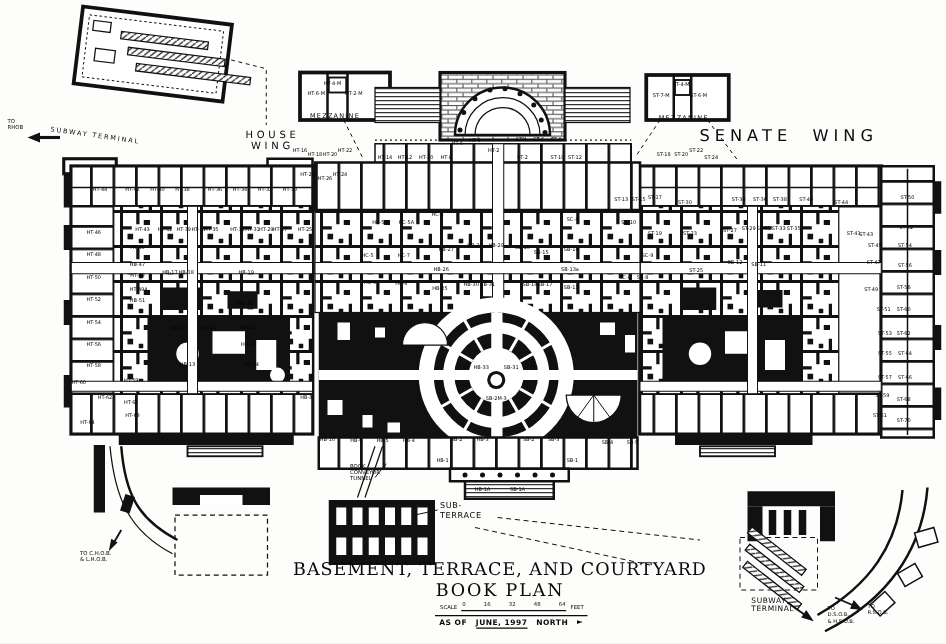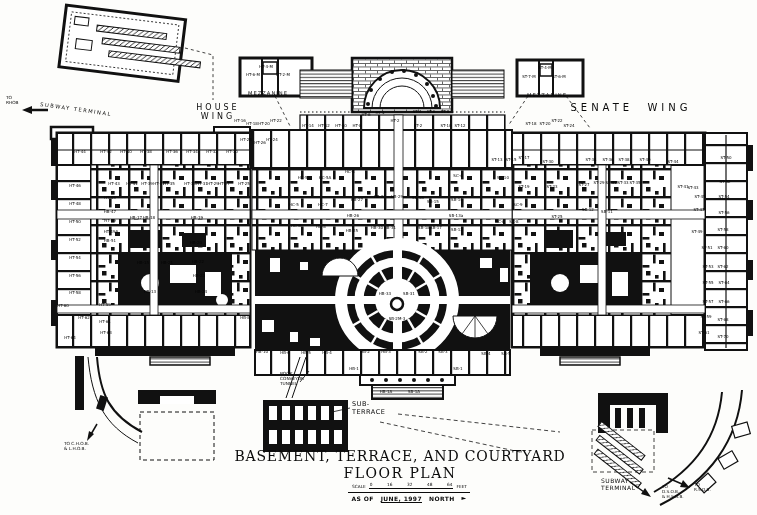--- a/index.html
+++ b/index.html
@@ -452,40 +452,40 @@
       <div class="room-lbl" style="left: 252px; top: 124px;">HT-18</div>
       <div class="room-lbl" style="left: 264px; top: 124px;">HT-20</div>
       <div class="room-lbl" style="left: 276px; top: 121px;">HT-22</div>
       <div class="ann" style="left: 6px; top: 95px; font-size: 4.3px;">TO
 RHOB</div>
       <div class="ann" style="left: 40px; top: 106px; font-size: 5.2px; letter-spacing: 1.5px; transform: rotate(8deg);">SUBWAY TERMINAL</div>
       <div class="ann center" style="left: 218px; top: 103px; font-size: 8px; letter-spacing: 3px;">HOUSE
 WING</div>
       <div class="ann center" style="left: 268px; top: 90px; font-size: 5.2px; letter-spacing: 1px;">MEZZANINE</div>
       <div class="ann center" style="left: 547px; top: 92px; font-size: 5.2px; letter-spacing: 1px;">MEZZANINE</div>
-      <div class="ann center" style="left: 631px; top: 102px; font-size: 10px; letter-spacing: 4px;">SENATE  WING</div>
+      <div class="ann center" style="left: 631px; top: 102px; font-size: 13px; letter-spacing: 4px;">SENATE  WING</div>
       <div class="ann" style="left: 280px; top: 371px; font-size: 4.3px;">BOOK
 CONVEYOR
 TUNNEL</div>
       <div class="ann" style="left: 352px; top: 401px; font-size: 6.5px; letter-spacing: 0.5px;">SUB-
 TERRACE</div>
       <div class="ann" style="left: 64px; top: 441px; font-size: 4.3px;">TO C.H.O.B.
 &amp; L.H.O.B.</div>
       <div class="ann" style="left: 601px; top: 477px; font-size: 6px; letter-spacing: 0.5px;">SUBWAY
 TERMINAL</div>
       <div class="ann" style="left: 662px; top: 485px; font-size: 4.2px;">TO
 D.S.O.B.
 &amp; H.S.O.B.</div>
       <div class="ann" style="left: 694px; top: 483px; font-size: 4.2px;">TO
 R.S.O.B.</div>
     </div>
 
 <div class="title-block">
   <div class="title-line1">BASEMENT, TERRACE, AND COURTYARD</div>
-  <div class="title-line2">FLOOR PLAN</div>
+  <div class="title-line2">BOOK PLAN</div>
 </div>
 
 <div class="scale-row">
   <span class="scale-label">SCALE</span>
   <span class="scale-ticks" id="scale-ticks">
         <span>0</span>
         <span>16</span>
         <span>32</span>
         <span>48</span>
         <span>64</span>

